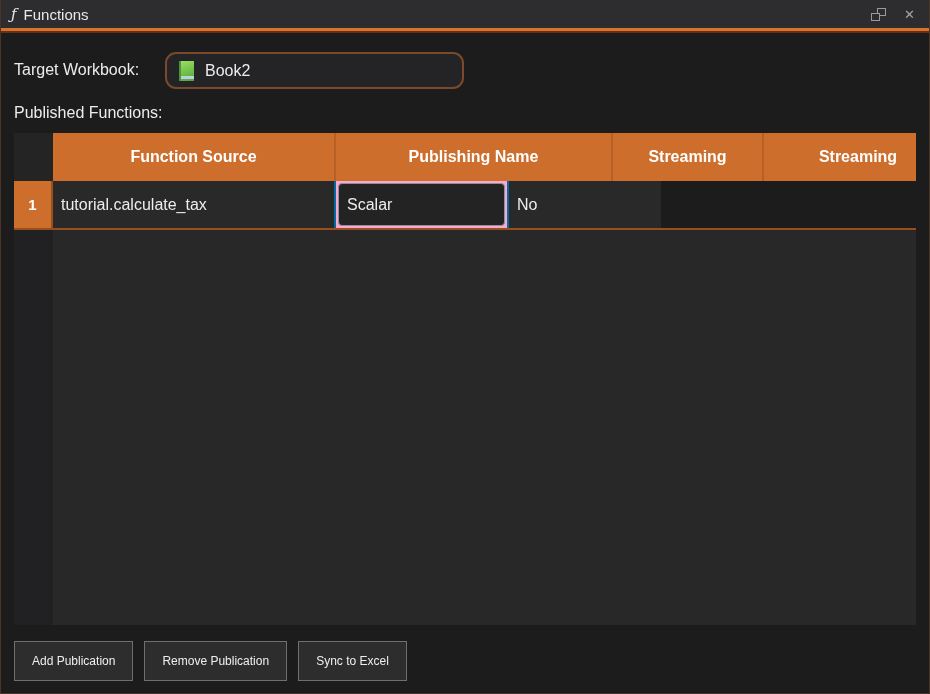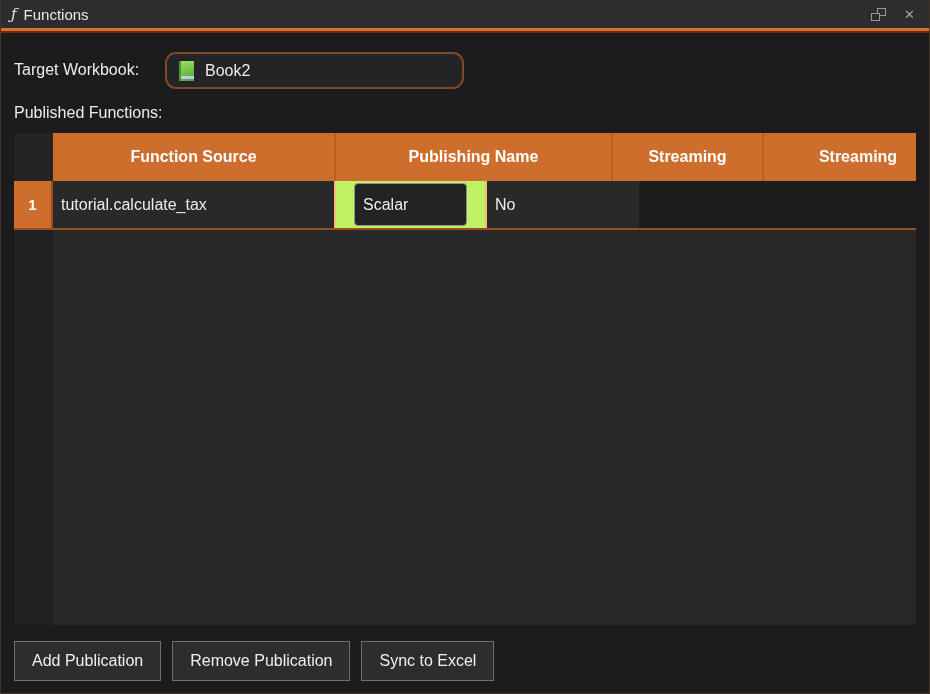--- a/index.html
+++ b/index.html
@@ -65,40 +65,40 @@
 
   .grid-row { display:flex; height:49px; border-bottom:2px solid #9A4E1D; }
   .rownum-cell {
     width:39px; background:#CE6E2D; color:#FFFFFF; font-weight:bold; font-size:15px;
     display:flex; align-items:center; justify-content:center;
     border-right:2px solid #9A4E1D;
   }
   .dcell {
     background:#29292A; color:#EDEDED; font-size:16px;
     display:flex; align-items:center; padding-left:8px;
-    border-right:2px solid #fdba74;
+    border-right:2px solid #0369a1;
   }
   .dcell.c1 { width:283px; }
   .dcell.c2 { width:277px; }
-  .dcell.c3 { width:151px; padding:16px; background:#bef264; }
+  .dcell.c3 { width:173px; padding:0; background:#f9a8d4; }
   .dcell.c4 { width:152px; border-right:none; }
   .dim-editor {
     flex:1; height:43px; margin:2px; background:#232324;
     border:1px solid #8F8F8F; border-radius:4px;
     display:flex; align-items:center; padding-left:8px; cursor:default;
   }
   .grid-empty { display:flex; height:395px; }
   .grid-empty .gutter { width:39px; background:#212123; }
   .grid-empty .space { flex:1; background:#282829; }
 
   
   .footer { position:absolute; left:13px; top:641px; display:flex; gap:11px; }
   .btn {
     height:40px; padding:0 17px; background:#2D2D2D;
-    border:1px solid #6F6F6F; color:#EFEFEF; font-size:16px;
+    border:1px solid #6F6F6F; color:#EFEFEF; font-size:12px;
     font-family:"Liberation Sans", sans-serif; cursor:default;
   }
 </style>
 </head>
 <body>
 
 <div class="window">
 
   <div class="titlebar">
     <span class="title-fx">ƒ</span>

